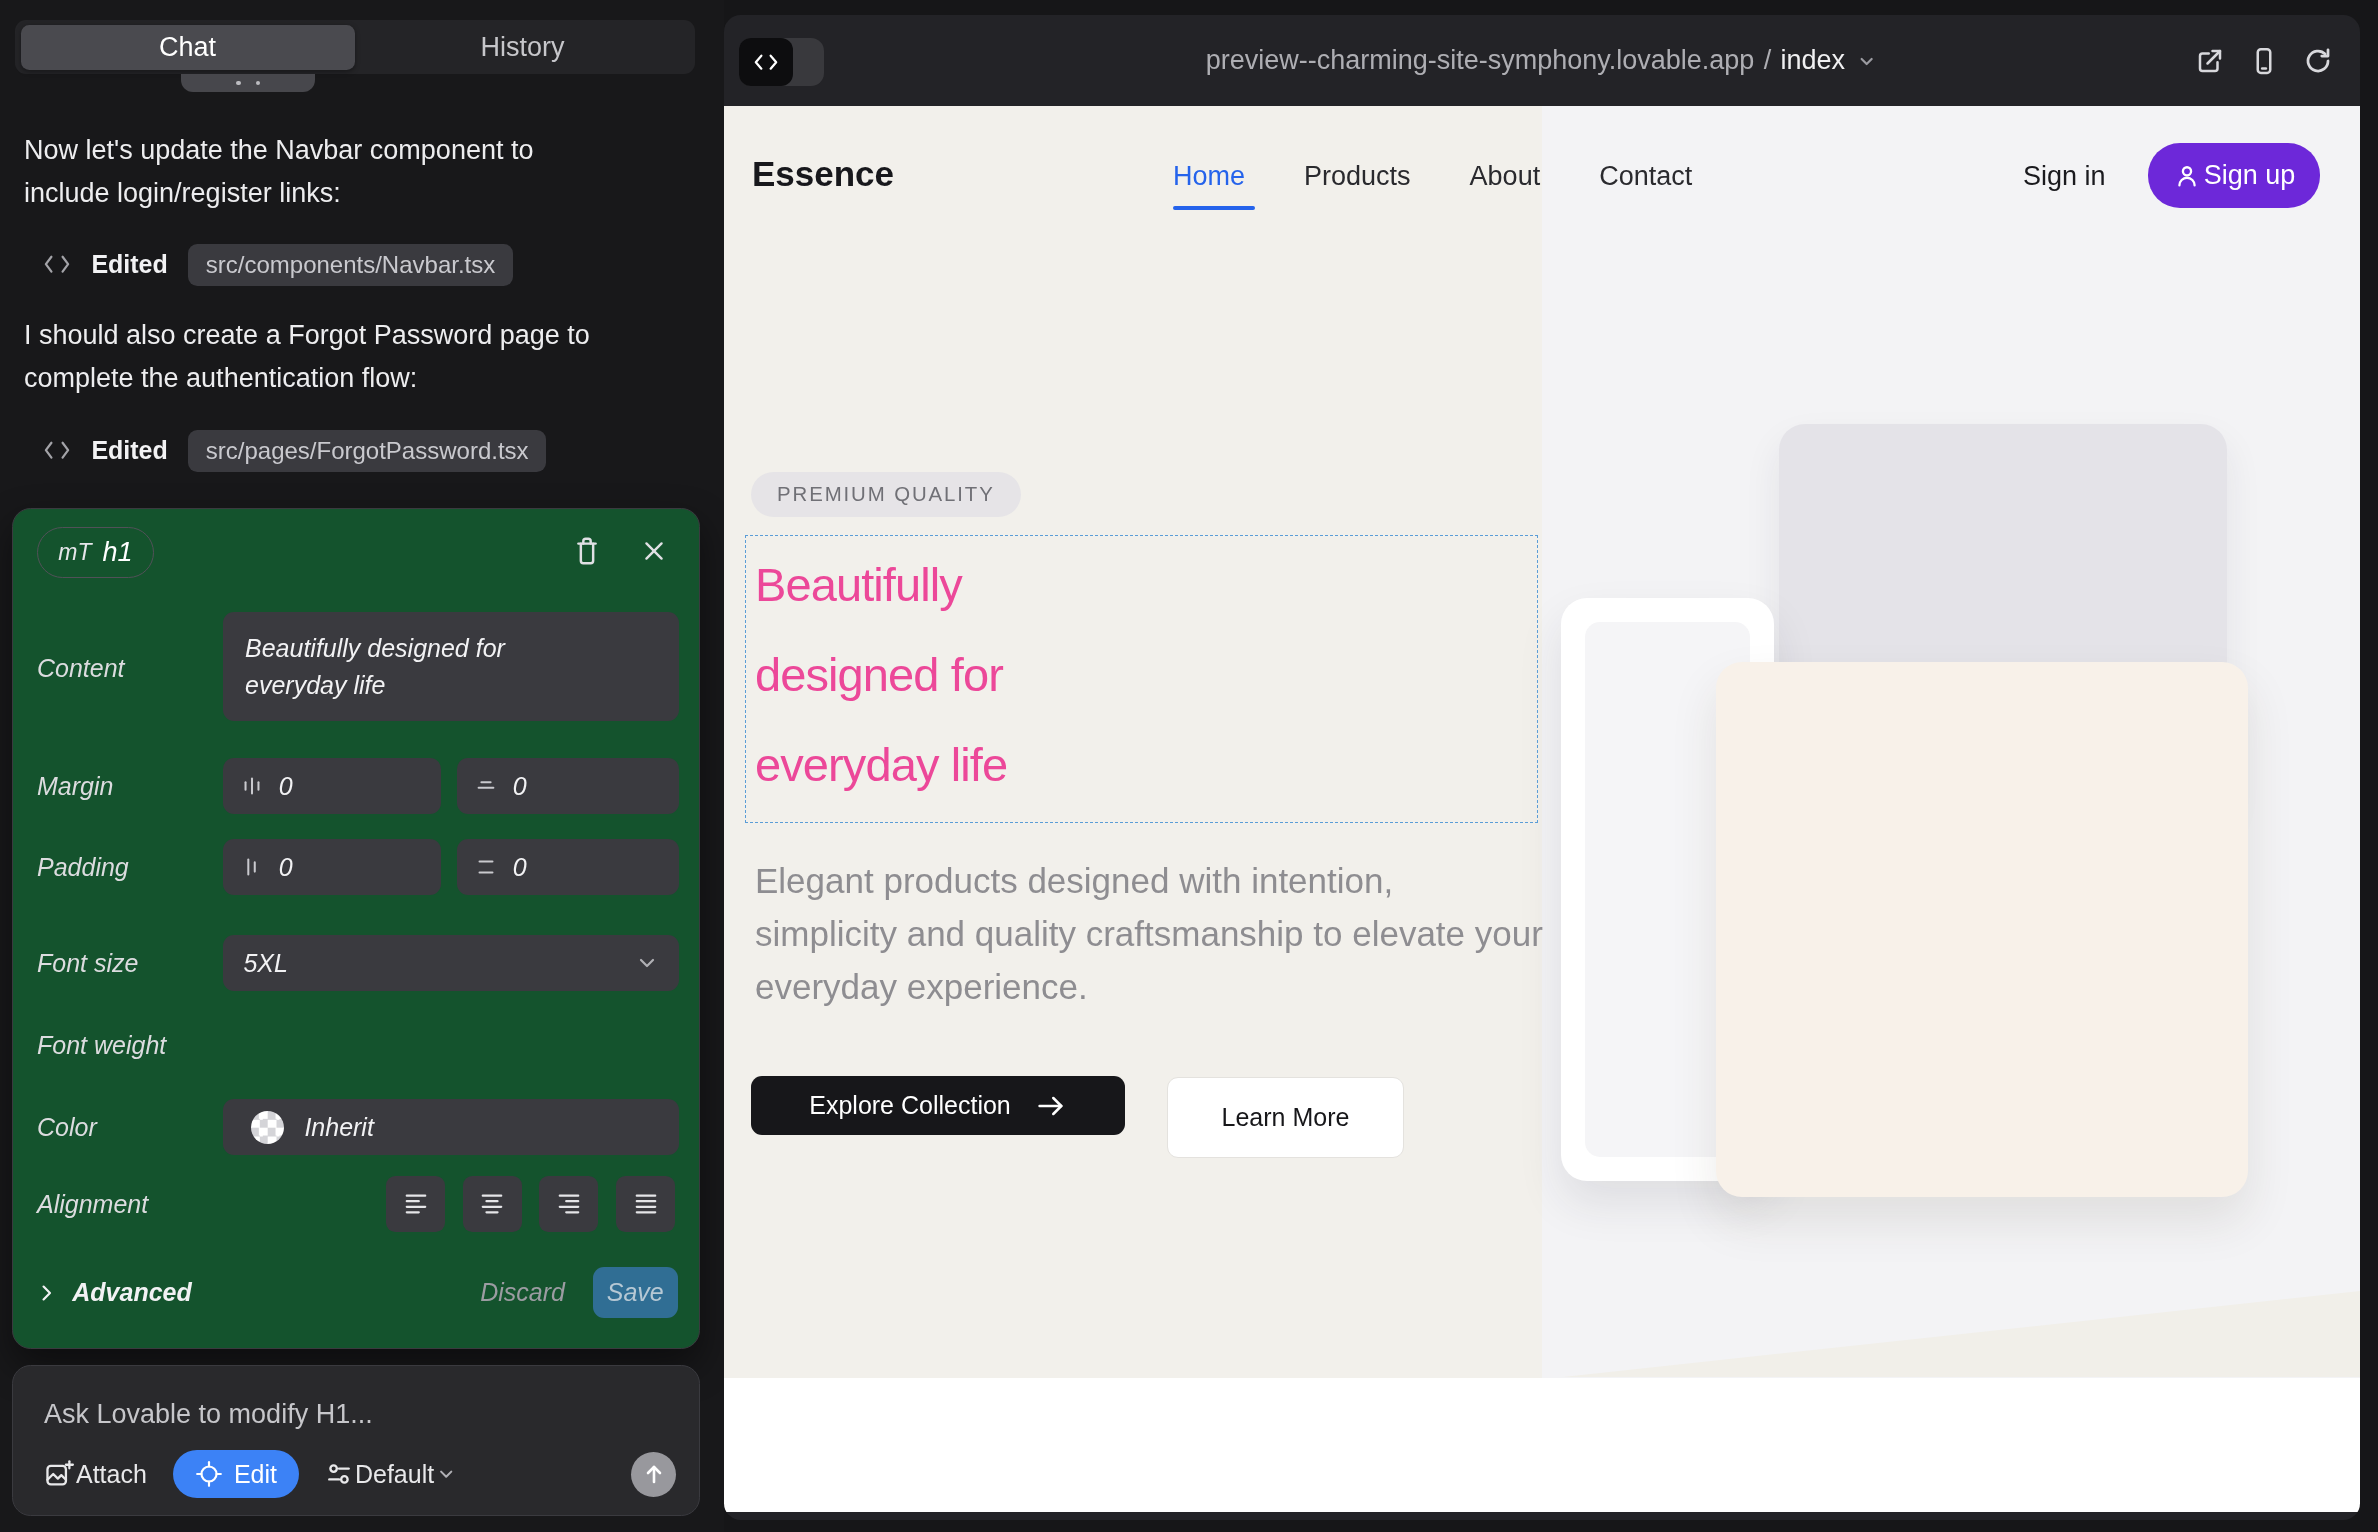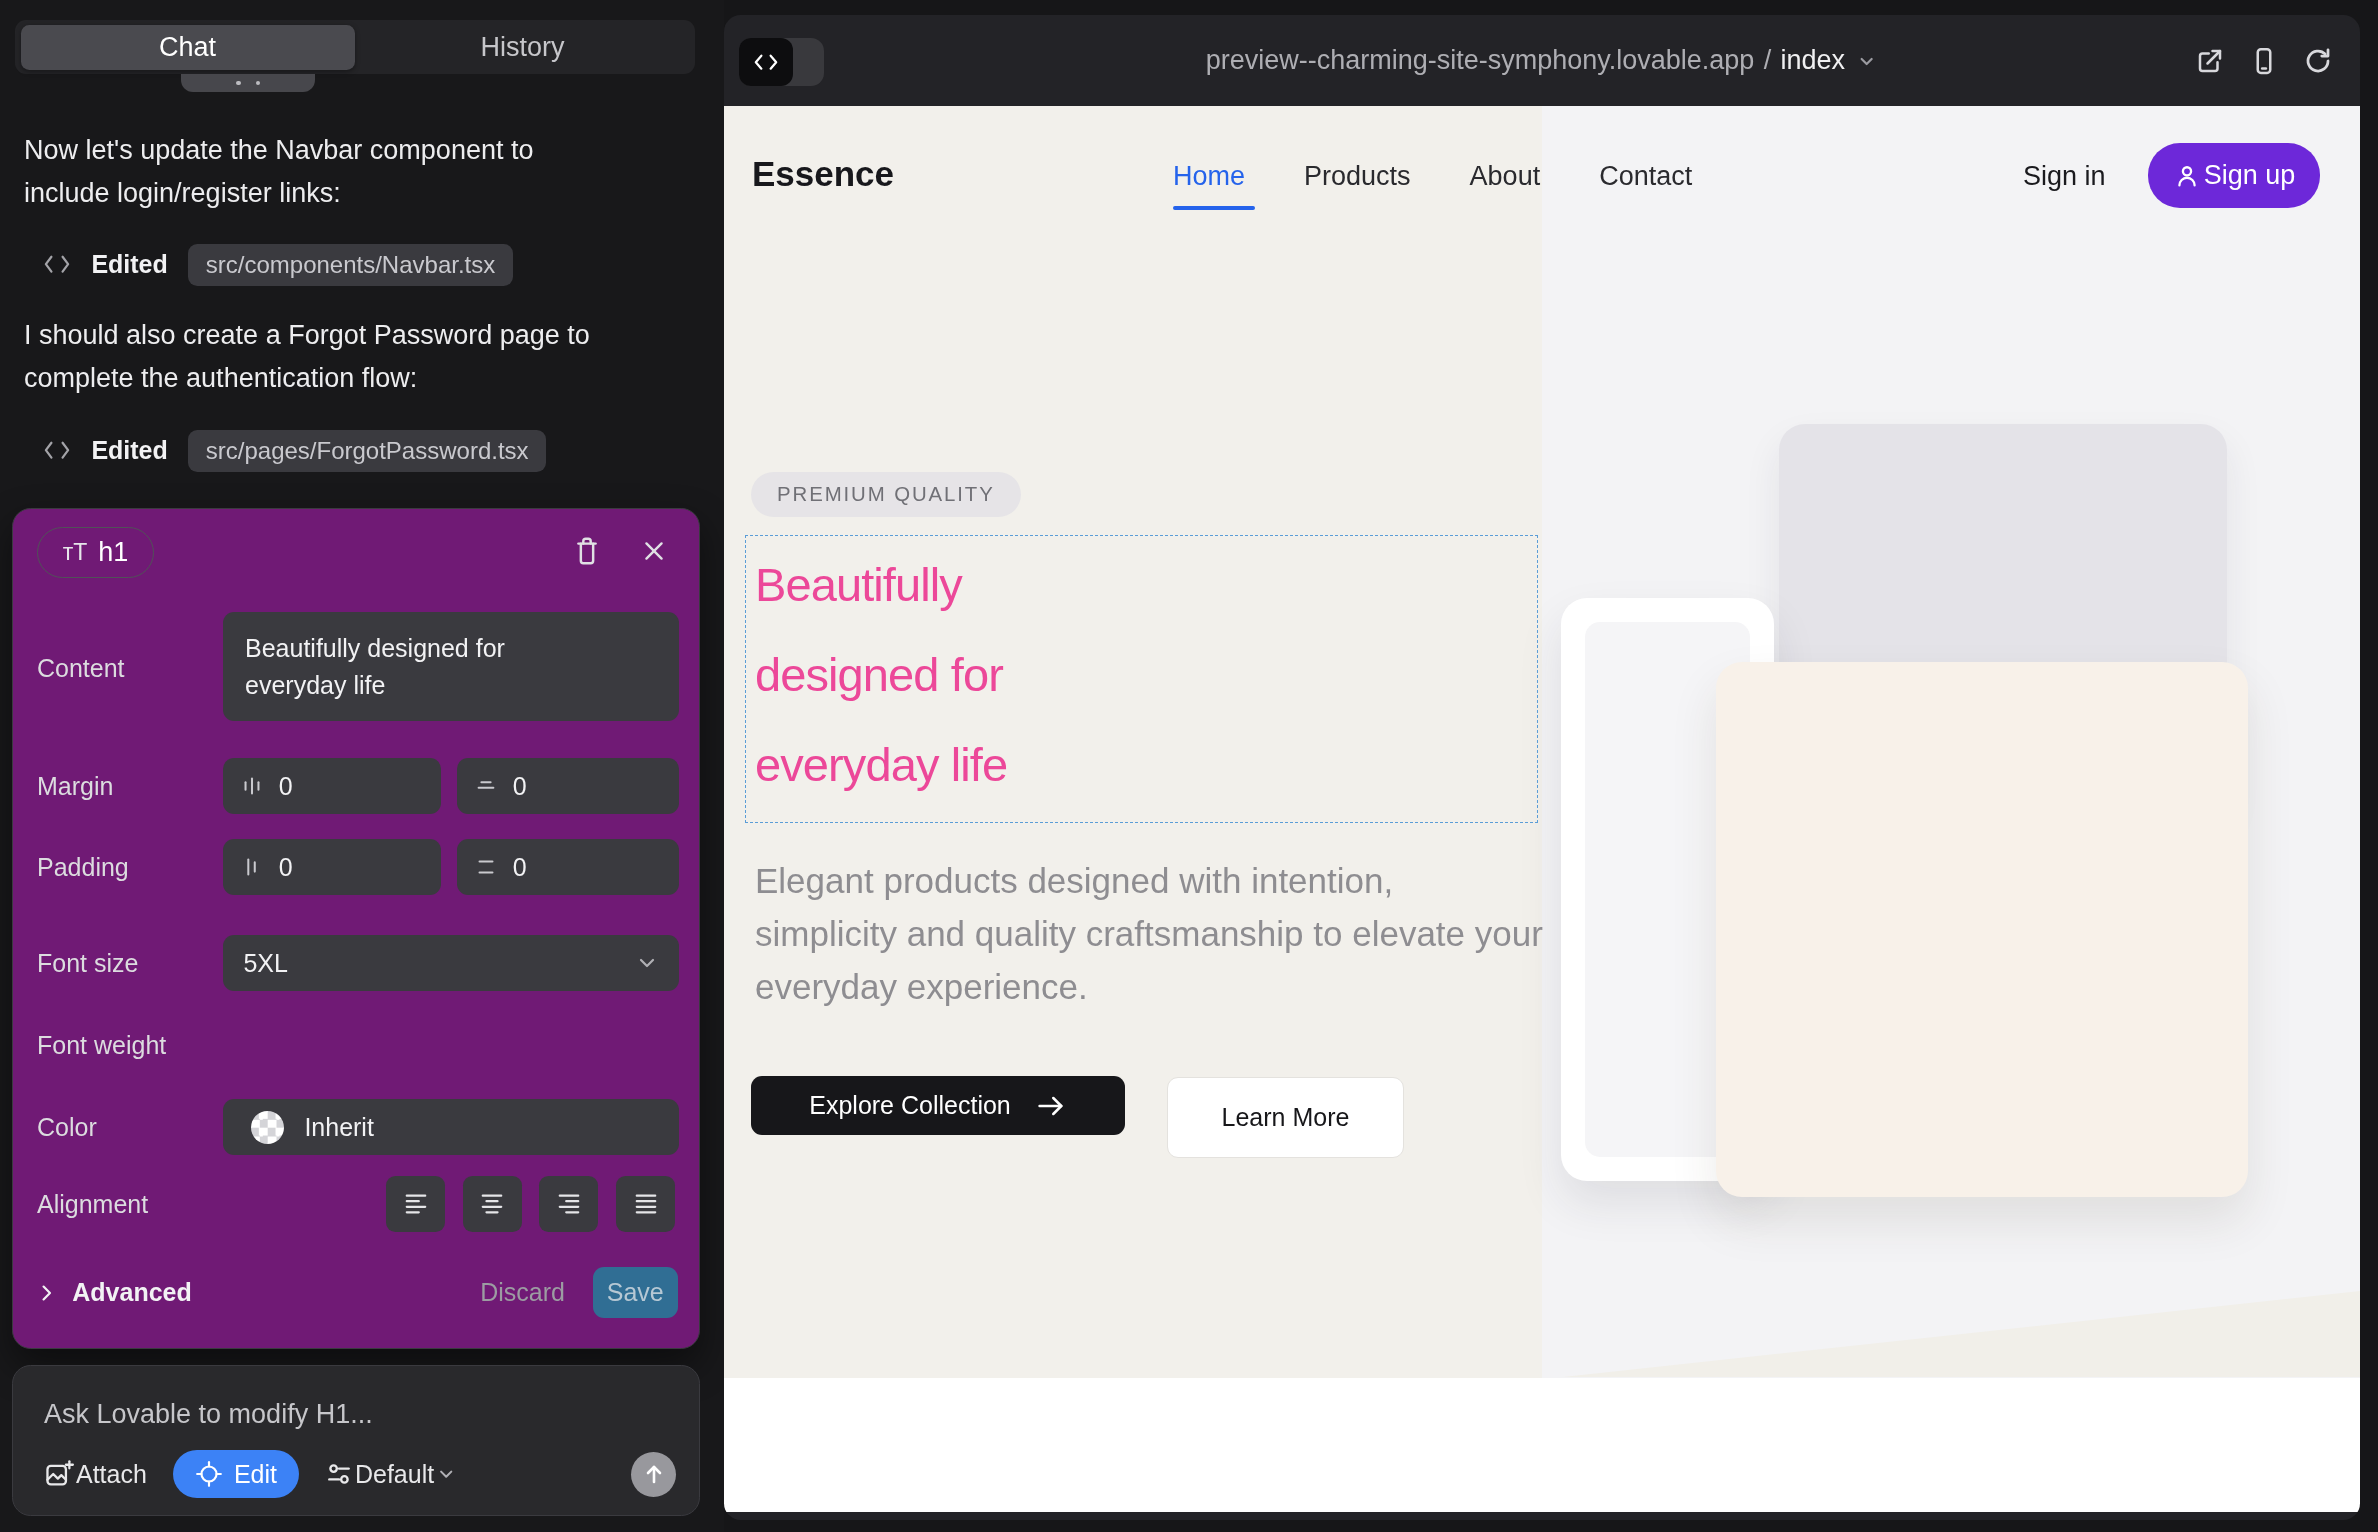--- a/index.html
+++ b/index.html
@@ -25,22 +25,22 @@
     display:flex; align-items:center; justify-content:center; gap:15px; }
   .peek-pill i { width:4.6px; height:4.6px; border-radius:50%; background:#bcbcc1; }
 
   .msg { position:absolute; left:24px; width:594px; font-size:27px; line-height:43px; color:#ededef; }
   .edited-row { position:absolute; left:43px; height:43px; display:flex; align-items:center; gap:20.4px; }
   .edited-label { font-size:25px; font-weight:bold; color:#f2f2f4; }
   .file-pill { background:#3a3a3f; border-radius:9.3px; height:42px; display:flex; align-items:center; padding:0 17.6px;
     font-size:24px; color:#c9c9ce; }
 
   
-  .editor { position:absolute; left:12px; top:508px; width:688px; height:841px; background:#701a75;
-    border:0.9px solid #3a3a3f; border-radius:18.6px; box-shadow:0 16.7px 37px rgba(0,0,0,.45); }
+  .editor { position:absolute; left:12px; top:508px; width:688px; height:841px; background:#14532d;
+    border:0.9px solid #3a3a3f; border-radius:18.6px; box-shadow:0 16.7px 37px rgba(0,0,0,.45);font-style:italic; }
   .tagpill { position:absolute; left:24px; top:17.6px; width:117px; height:51px; border:1.9px solid #515158; border-radius:26px;
     display:flex; align-items:center; justify-content:center; gap:11px; }
   .tagpill .ttglyph { font-size:23px; color:#e6e6ea; }
   .tagpill .tagname { font-size:27px; color:#ffffff; }
   .icon-btn { position:absolute; width:39px; height:39px; display:flex; align-items:center; justify-content:center; cursor:pointer; }
 
   .f-label { position:absolute; left:24px; font-size:25px; color:#dcdcdf; }
   .field { position:absolute; background:#3a3a3f; border-radius:11px; display:flex; align-items:center; }
   .field .val { font-size:25px; color:#f2f2f4; }
   .content-field { left:210px; top:103px; width:456px; height:109px; padding:0 22px; align-items:center; }

